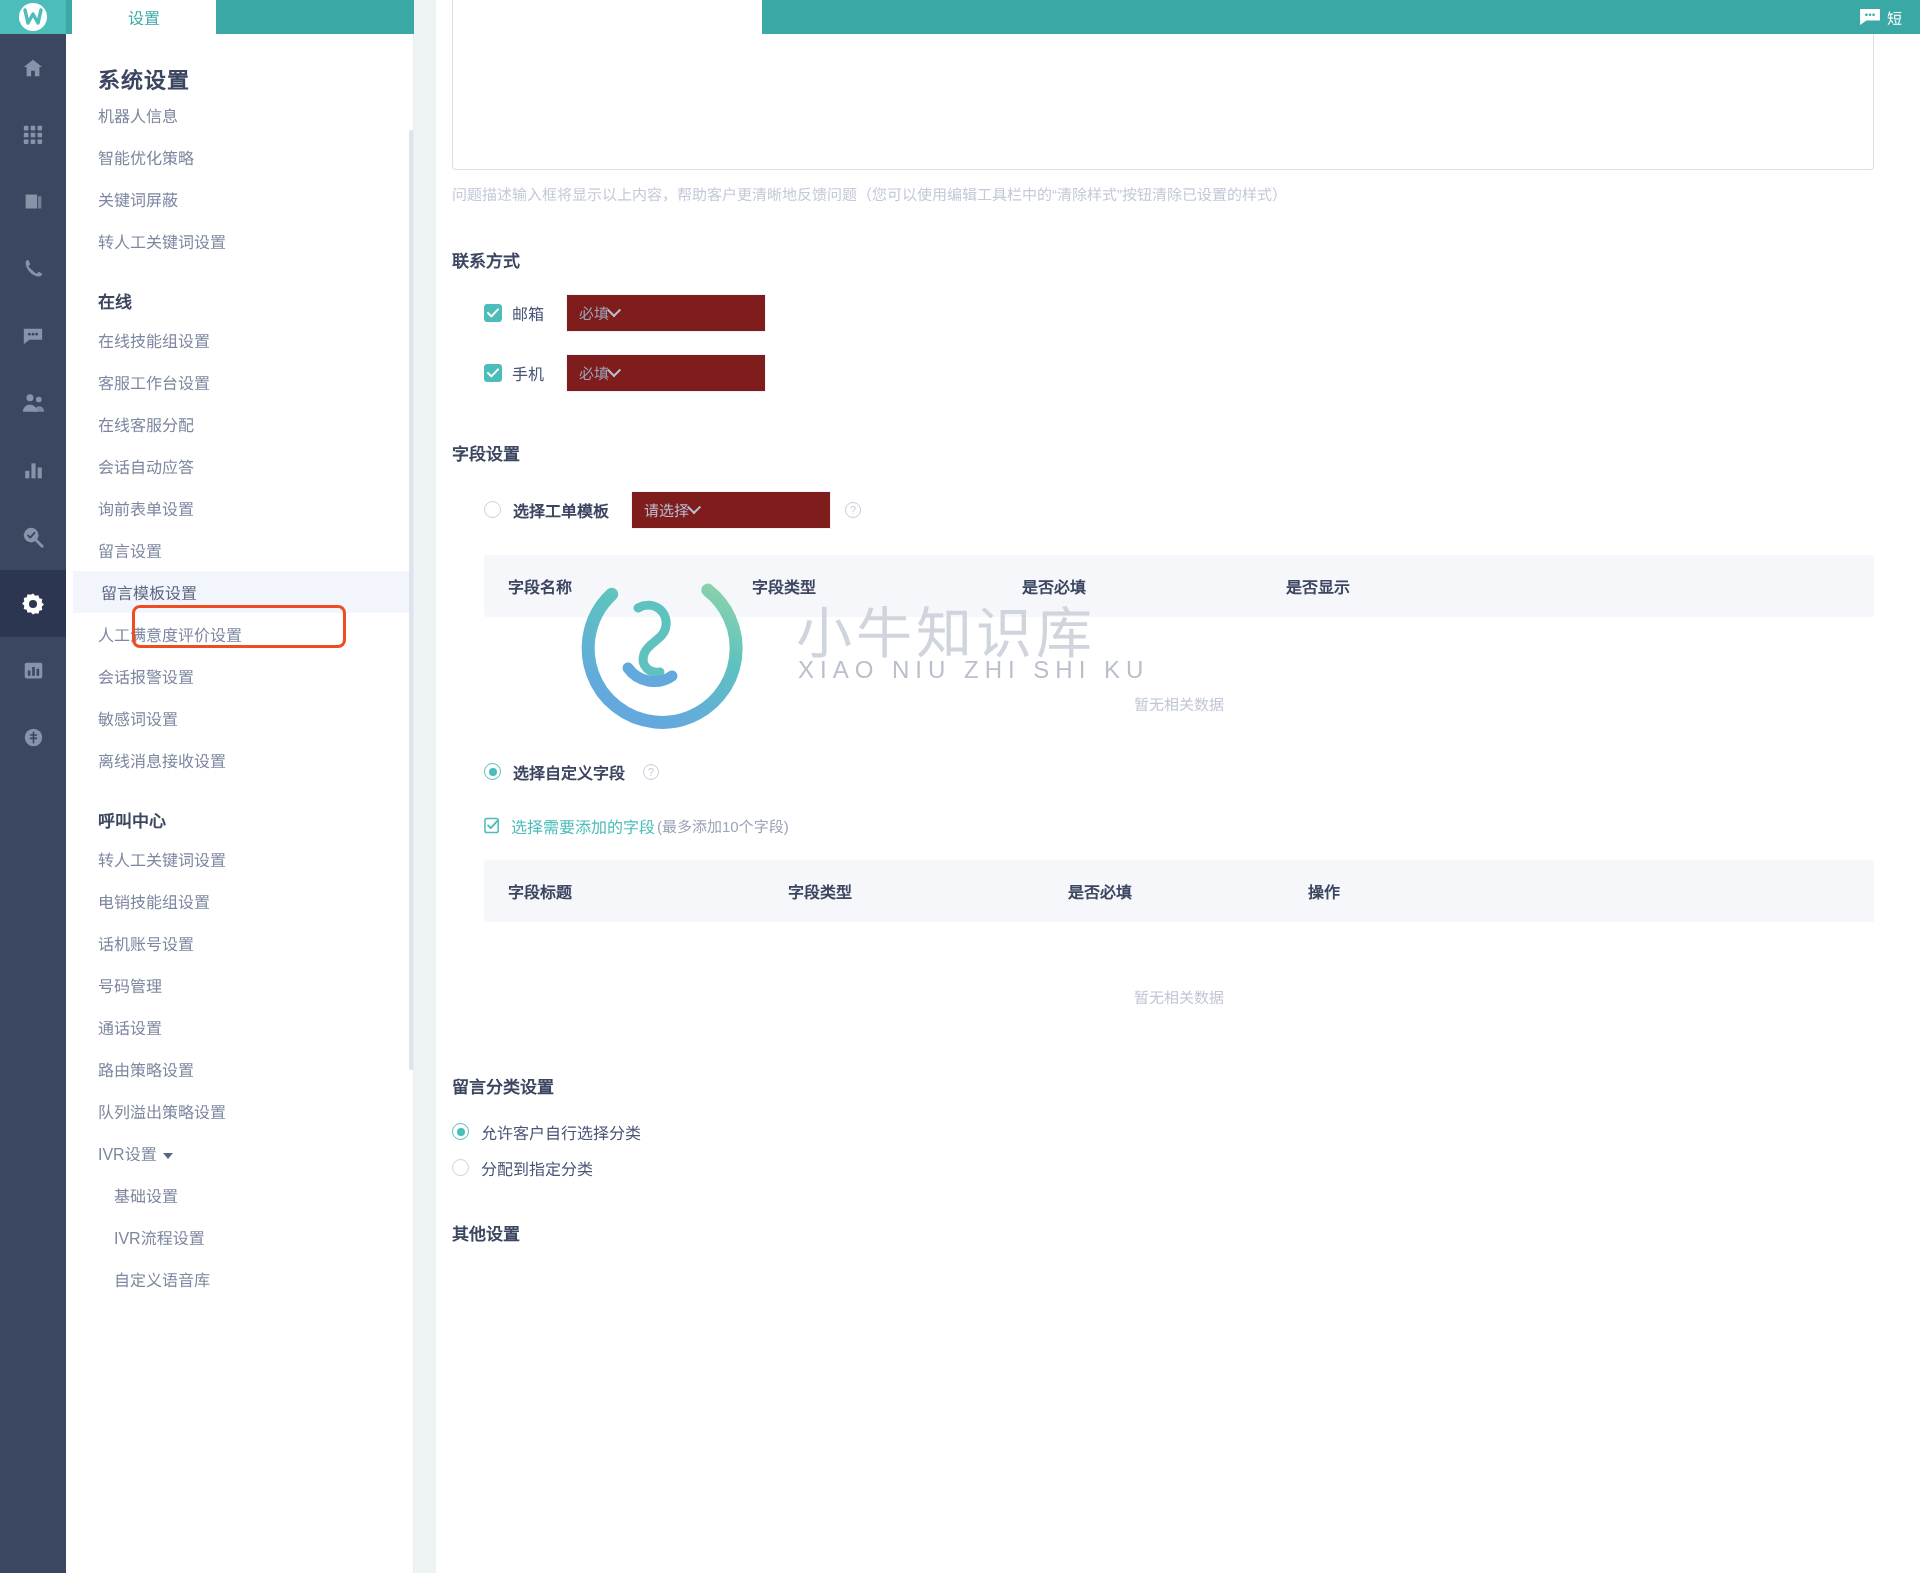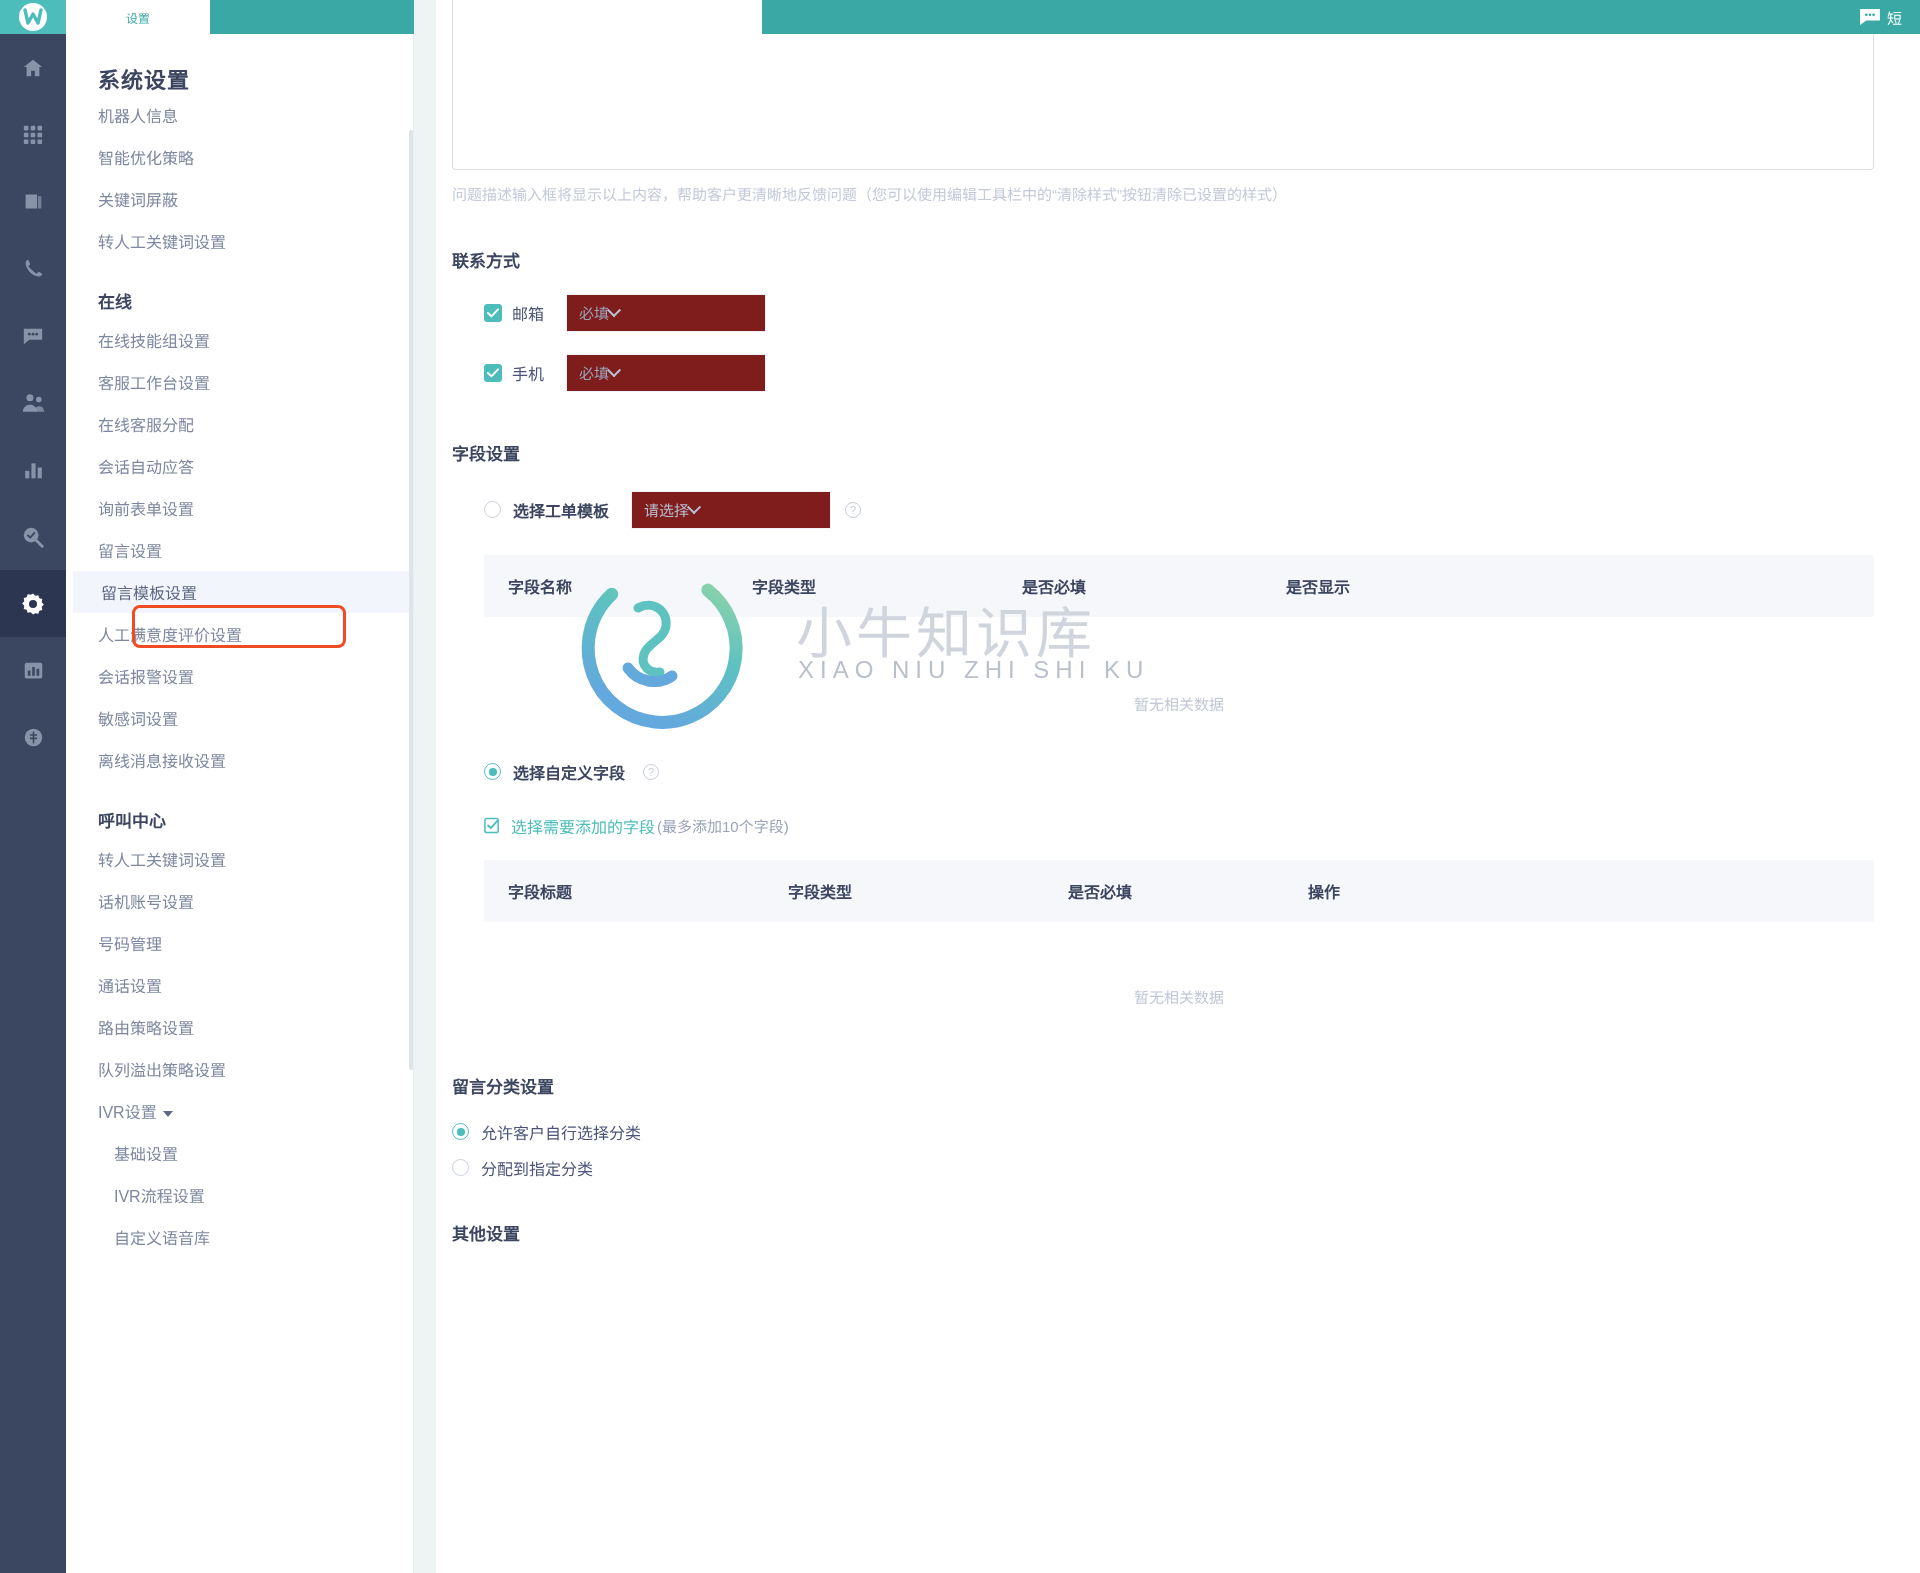--- a/index.html
+++ b/index.html
@@ -46,22 +46,23 @@
   }
   .tabbar {
     height: 34px; display: flex; align-items: stretch;
     background: #3aa9a6;
   }
   .tab {
     width: 144px;
     background: #ffffff;
     color: #3aa9a6;
     display: flex; align-items: center; justify-content: center;
-    font-size: 12px;
+    font-size: 16px;
     cursor: pointer;
+    margin-left: 6px;
   }
   .navbody { padding: 0 0 0 4px; position: relative; height: 1539px; }
   .nav-title {
     font-size: 22px; font-weight: bold; color: #3c4660;
     padding: 28px 0 0 28px; letter-spacing: 1px;
   }
   .nav-group-title {
     font-size: 17px; font-weight: bold; color: #3c4660;
     padding: 26px 0 6px 28px;
   }
@@ -357,20 +358,21 @@
       <div class="nav-item">询前表单设置</div>
       <div class="nav-item">留言设置</div>
       <div class="nav-item active">留言模板设置</div>
       <div class="nav-item">人工满意度评价设置</div>
       <div class="nav-item">会话报警设置</div>
       <div class="nav-item">敏感词设置</div>
       <div class="nav-item">离线消息接收设置</div>
 
       <div class="nav-group-title">呼叫中心</div>
       <div class="nav-item">转人工关键词设置</div>
+      <div class="nav-item">电销技能组设置</div>
       <div class="nav-item">话机账号设置</div>
       <div class="nav-item">号码管理</div>
       <div class="nav-item">通话设置</div>
       <div class="nav-item">路由策略设置</div>
       <div class="nav-item">队列溢出策略设置</div>
       <div class="nav-item">
         <span>IVR设置</span><span class="caret"></span>
       </div>
       <div class="nav-item sub">基础设置</div>
       <div class="nav-item sub">IVR流程设置</div>

